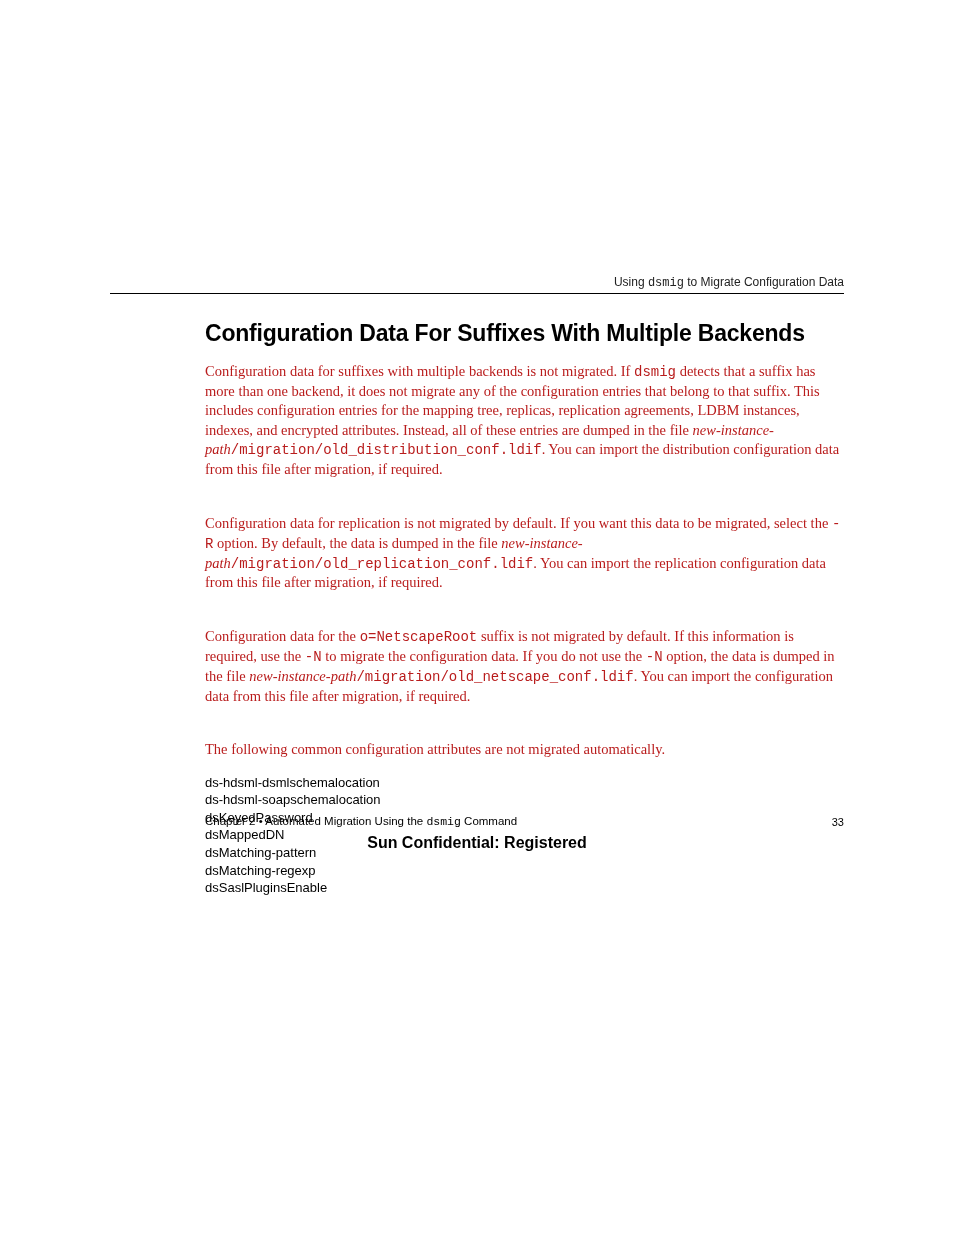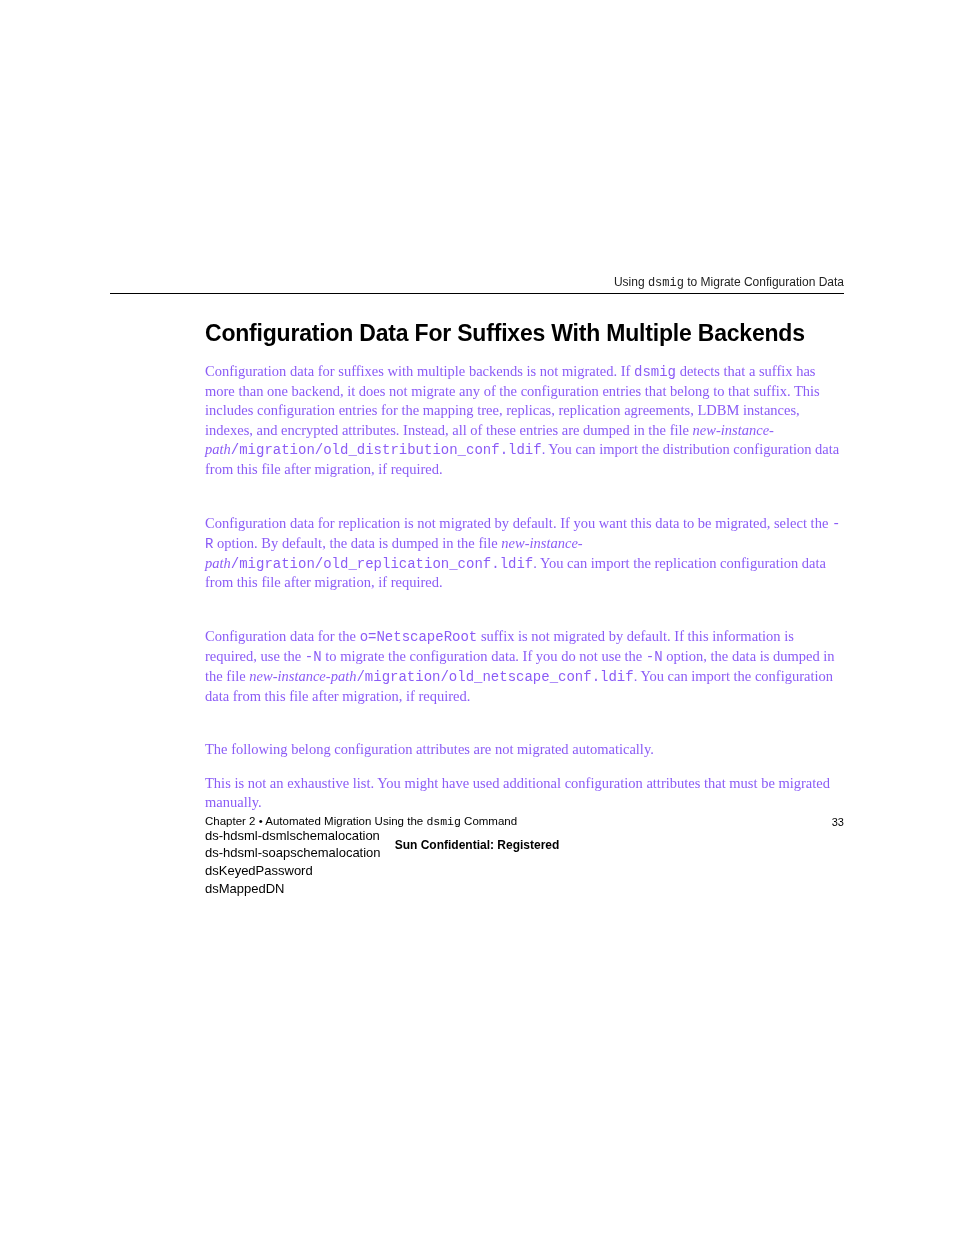--- a/index.html
+++ b/index.html
@@ -48,21 +48,21 @@
   h2 .codeh {
     font-family: 'Courier New', monospace;
     font-weight: 400;
     font-size: 23px;
     letter-spacing: 0;
   }
   p {
     font-size: 14.5px;
     line-height: 1.35;
     margin: 0 0 14px 0;
-    color: #8b5cf6;
+    color: #b91c1c;
   }
   .section { margin-bottom: 34px; }
   .section.last { margin-bottom: 0; }
   .code { font-family: 'Courier New', monospace; font-size: 14px; }
   .ital { font-style: italic; }
   pre.attrlist {
     font-family: Liberation Sans, sans-serif;
     font-size: 13px;
     line-height: 1.35;
     margin: 0;
@@ -83,21 +83,21 @@
     font-family: Arial, Helvetica, sans-serif;
     font-size: 11px;
   }
   .footer-center {
     position: absolute;
     left: 0; right: 0;
     bottom: 46px;
     text-align: center;
     font-family: Arial, Helvetica, sans-serif;
     font-weight: 700;
-    font-size: 12px;
+    font-size: 16px;
   }
 </style>
 </head>
 <body>
 
 <div class="page">
 
   <div class="running-head">
     <span>Using </span><span class="code">dsmig</span><span> to Migrate Configuration Data</span>
   </div>
@@ -118,22 +118,21 @@
       </p>
     </div>
 
     <div class="section">
       <p>
         <span>Configuration data for the </span><span class="code">o=NetscapeRoot</span><span> suffix is not migrated by default. If this information is required, use the </span><span class="code">-N</span><span> to migrate the configuration data. If you do not use the </span><span class="code">-N</span><span> option, the data is dumped in the file </span><span class="ital">new-instance-path</span><span class="code">/migration/old_netscape_conf.ldif</span><span>. You can import the configuration data from this file after migration, if required.</span>
       </p>
     </div>
 
     <div class="section last">
-      <p>The following belong configuration attributes are not migrated automatically.</p>
-      <p>This is not an exhaustive list. You might have used additional configuration attributes that must be migrated manually.</p>
+      <p>The following common configuration attributes are not migrated automatically.</p>
       <pre class="attrlist">ds-hdsml-dsmlschemalocation
 ds-hdsml-soapschemalocation
 dsKeyedPassword
 dsMappedDN
 dsMatching-pattern
 dsMatching-regexp
 dsSaslPluginsEnable
 dsSaslPluginsEnable
 dsSaslPluginsPath
 dsSearchBaseDN

